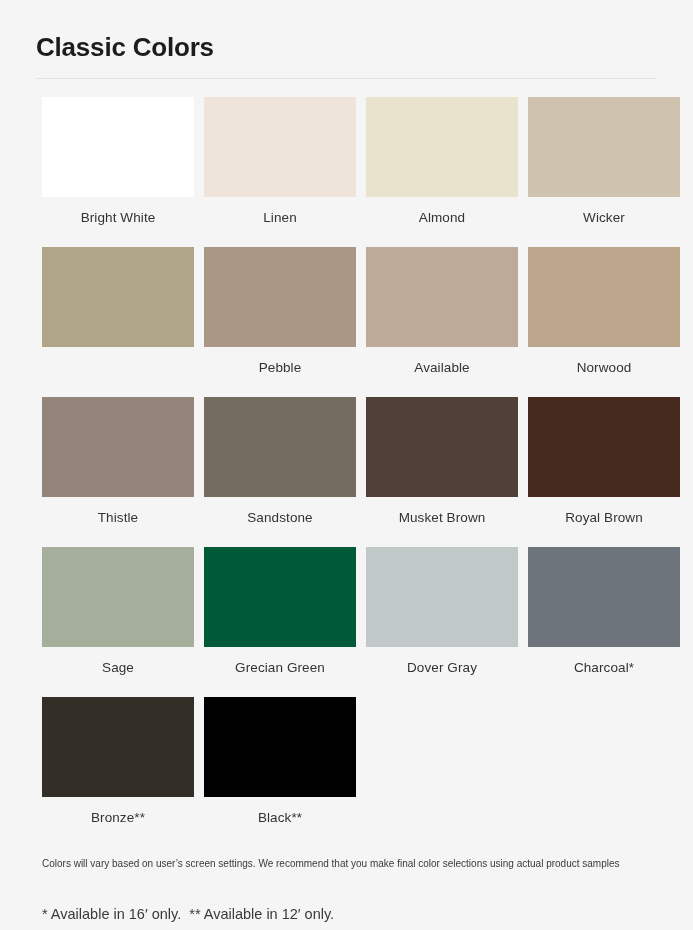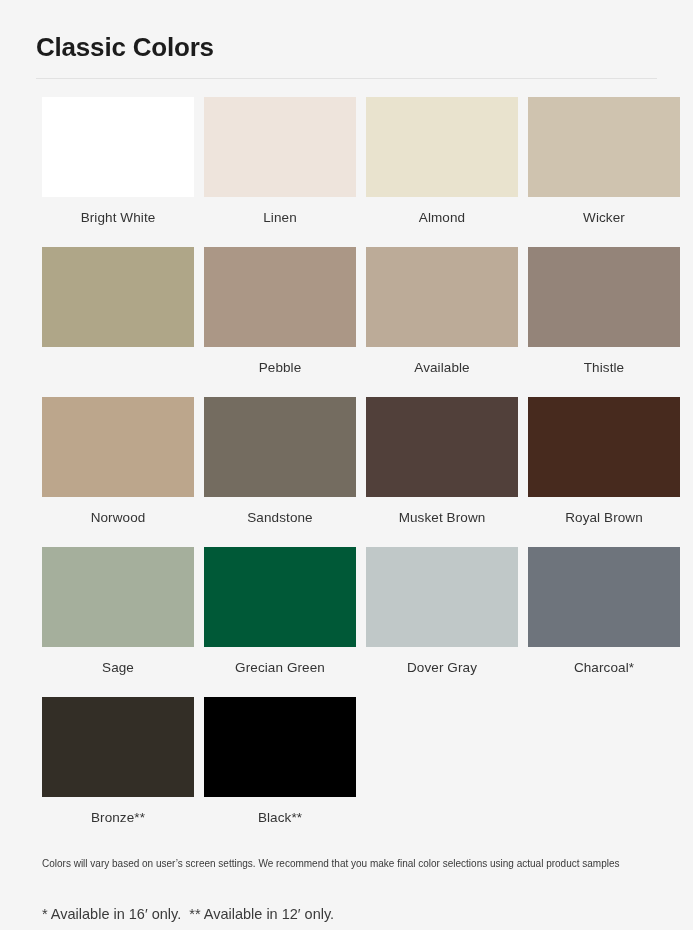--- a/index.html
+++ b/index.html
@@ -117,26 +117,26 @@
       </div>
       <div class="swatch-cell">
         <span class="swatch-chip" style="background: rgb(171, 151, 134);"></span>
         <span class="swatch-label">Pebble</span>
       </div>
       <div class="swatch-cell">
         <span class="swatch-chip" style="background: rgb(188, 171, 152);"></span>
         <span class="swatch-label">Available</span>
       </div>
       <div class="swatch-cell">
+        <span class="swatch-chip" style="background: rgb(188, 166, 140);"></span>
+        <span class="swatch-label">Norwood</span>
+      </div>
+      <div class="swatch-cell">
         <span class="swatch-chip" style="background: rgb(148, 132, 121);"></span>
         <span class="swatch-label">Thistle</span>
-      </div>
-      <div class="swatch-cell">
-        <span class="swatch-chip" style="background: rgb(188, 166, 140);"></span>
-        <span class="swatch-label">Norwood</span>
       </div>
       <div class="swatch-cell">
         <span class="swatch-chip" style="background: rgb(116, 108, 96);"></span>
         <span class="swatch-label">Sandstone</span>
       </div>
       <div class="swatch-cell">
         <span class="swatch-chip" style="background: rgb(81, 64, 58);"></span>
         <span class="swatch-label">Musket Brown</span>
       </div>
       <div class="swatch-cell">

